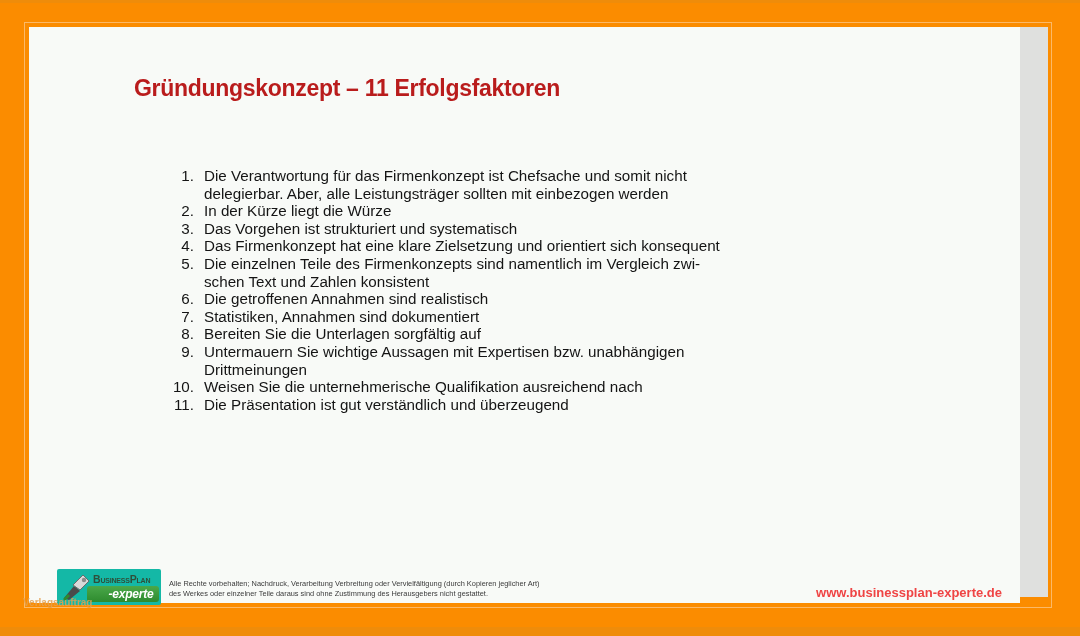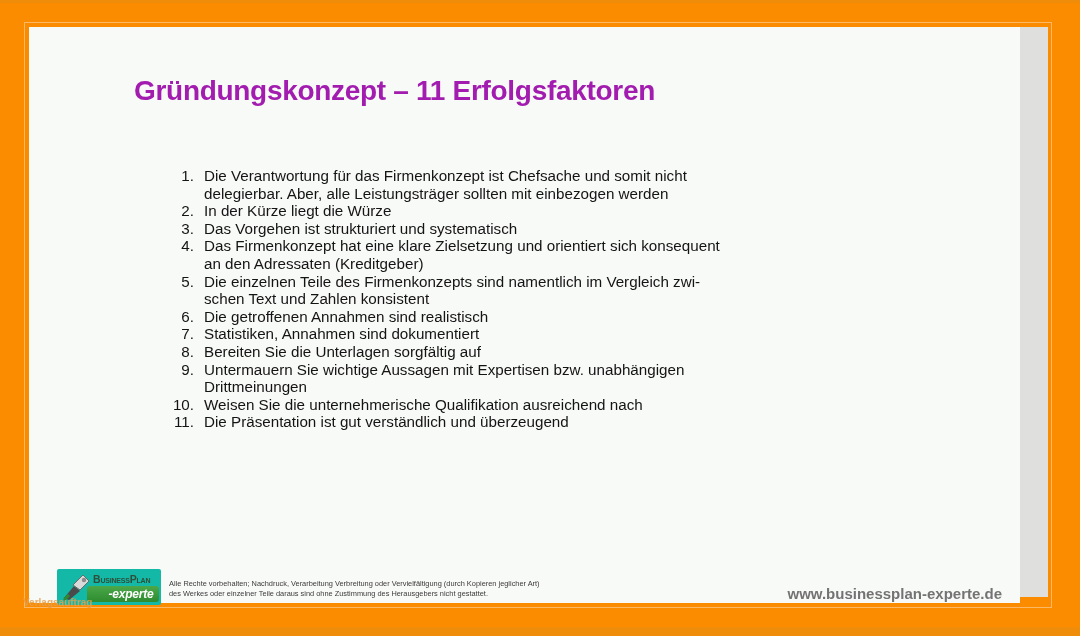--- a/index.html
+++ b/index.html
@@ -60,23 +60,23 @@
     width: 991px;
     height: 576px;
     background: #f8faf7;
   }
 
   
   #slide-title {
     position: absolute;
     left: 105px;
     top: 48px;
-    font-size: 28px;
-    font-weight: bold;
-    color: #a21caf;
+    font-size: 23px;
+    font-weight: bold;
+    color: #b91c1c;
     letter-spacing: -0.3px;
     white-space: nowrap;
   }
 
   
   #factor-list {
     position: absolute;
     left: 131px;
     top: 140px;
     width: 760px;
@@ -172,23 +172,23 @@
     line-height: 10px;
     color: #3a3a3a;
   }
   #copyright span { display: block; }
 
   
   #site-url {
     position: absolute;
     right: 18px;
     top: 40px;
-    font-size: 15px;
-    font-weight: bold;
-    color: #737373;
+    font-size: 13px;
+    font-weight: bold;
+    color: #ef4444;
     white-space: nowrap;
   }
 
   
   #watermark {
     position: absolute;
     left: 23px;
     top: 597px;
     font-size: 10px;
     font-weight: bold;
@@ -231,21 +231,20 @@
         <li class="factor-row">
           <span class="factor-num">3.</span>
           <span class="factor-text">
             <span class="cont">Das Vorgehen ist strukturiert und systematisch</span>
           </span>
         </li>
         <li class="factor-row">
           <span class="factor-num">4.</span>
           <span class="factor-text">
             <span class="cont">Das Firmenkonzept hat eine klare Zielsetzung und orientiert sich konsequent</span>
-            <span class="cont">an den Adressaten (Kreditgeber)</span>
           </span>
         </li>
         <li class="factor-row">
           <span class="factor-num">5.</span>
           <span class="factor-text">
             <span class="cont">Die einzelnen Teile des Firmenkonzepts sind namentlich im Vergleich zwi-</span>
             <span class="cont">schen Text und Zahlen konsistent</span>
           </span>
         </li>
         <li class="factor-row">

